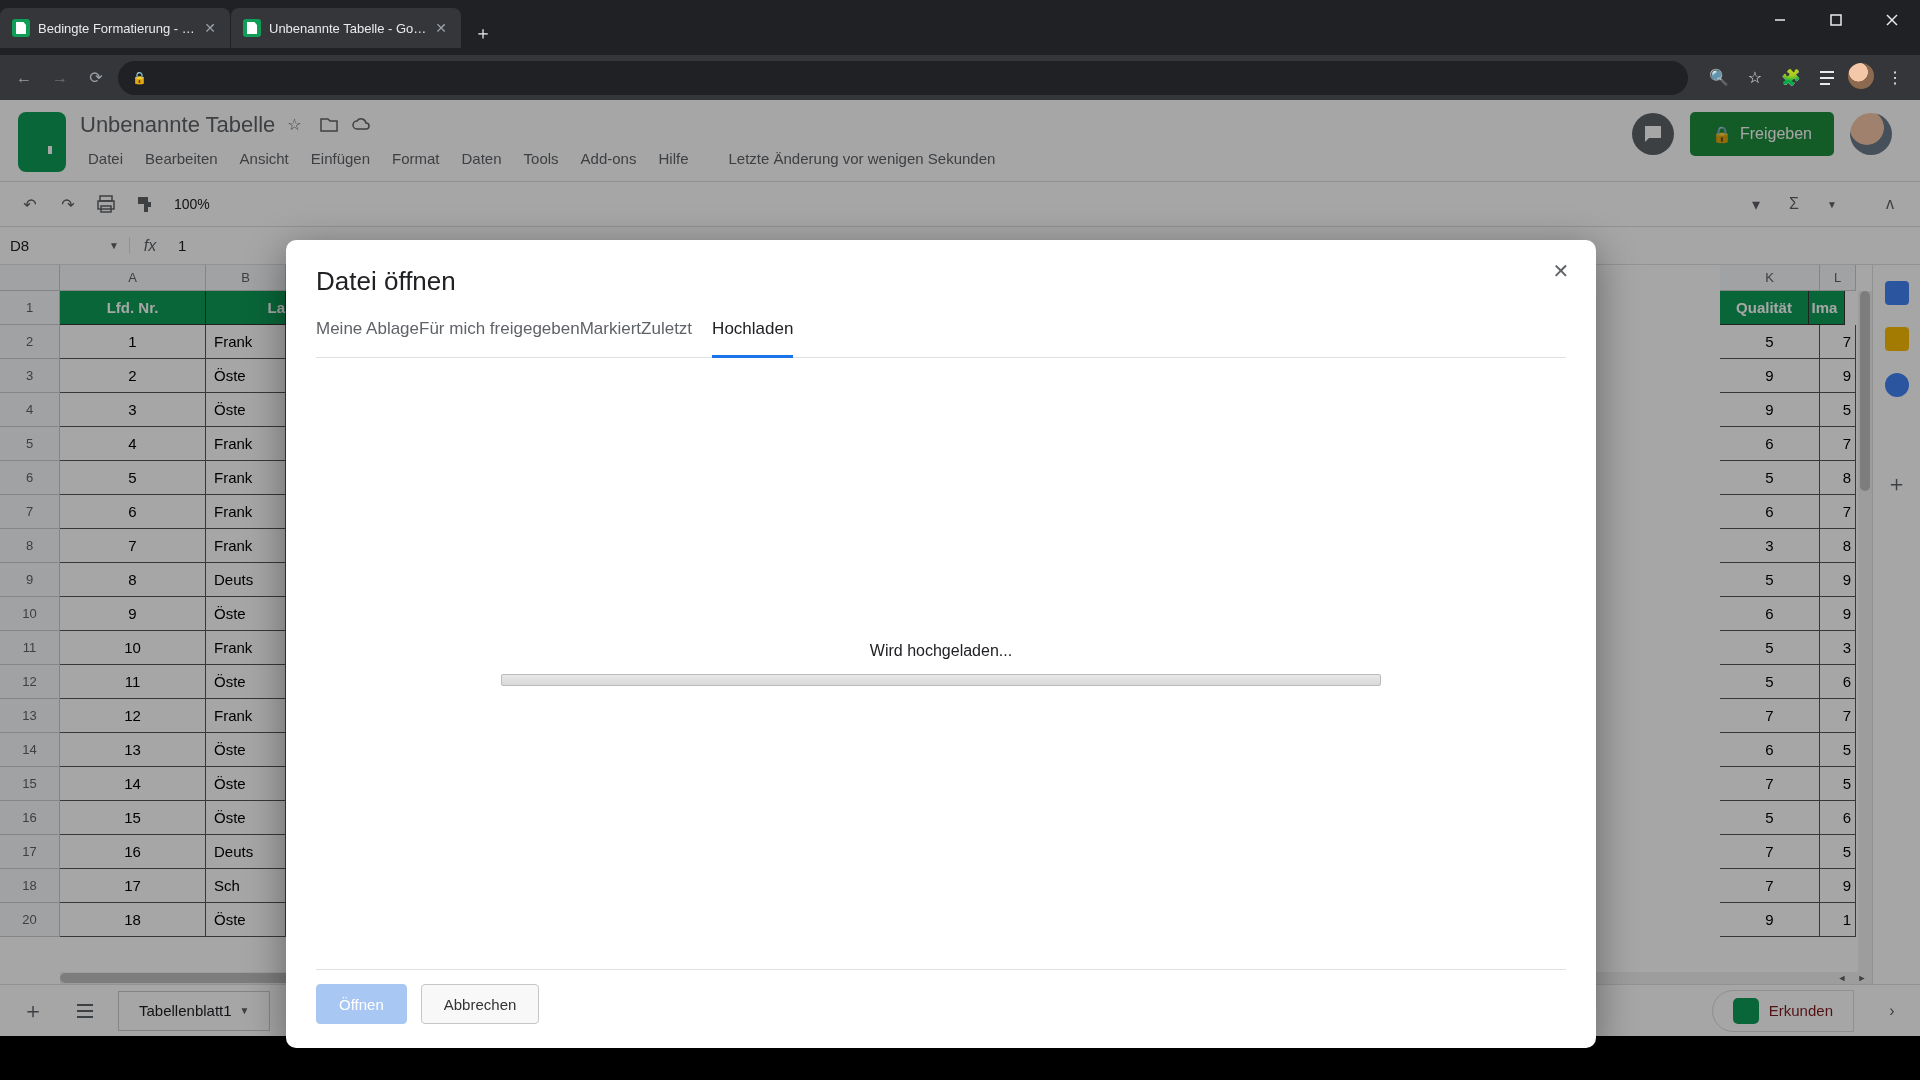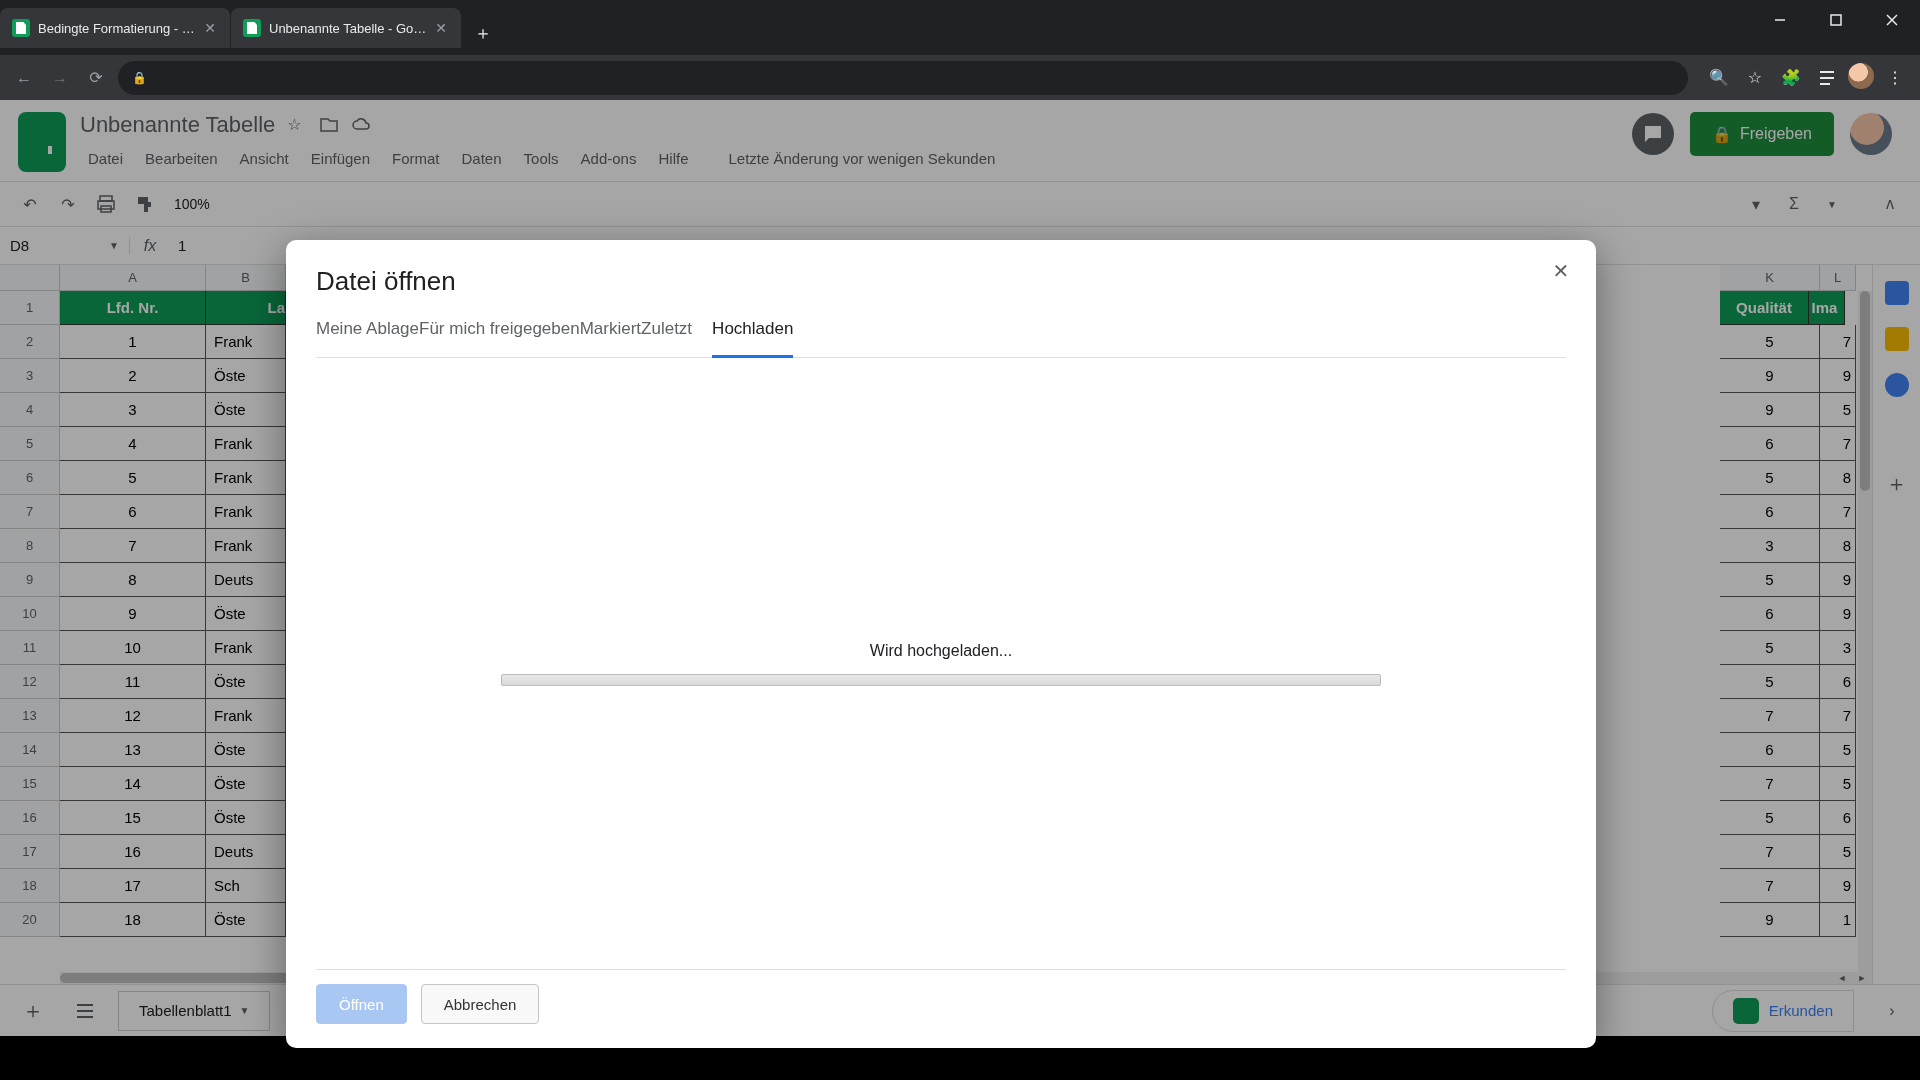--- a/index.html
+++ b/index.html
@@ -90,21 +90,21 @@
 .sp-icon { width: 24px; height: 24px; border-radius: 4px; }
 .sp-cal { background: #4285f4; }
 .sp-keep { background: #fbbc04; }
 .sp-tasks { background: #4285f4; border-radius: 50%; }
 .sp-plus { color: #5f6368; font-size: 22px; margin-top: 50px; }
 
 .bottom-bar { height: 52px; border-top: 1px solid #e0e0e0; display: flex; align-items: center; padding: 0 14px; gap: 14px; }
 .add-sheet { width: 38px; height: 38px; color: #5f6368; font-size: 22px; display: flex; align-items: center; justify-content: center; }
 .all-sheets { width: 38px; height: 38px; color: #5f6368; display: flex; align-items: center; justify-content: center; }
 .sheet-tab { height: 40px; padding: 0 20px; border: 1px solid #ccc; border-radius: 0; background: #fff; display: flex; align-items: center; gap: 8px; font-size: 15px; color: #202124; }
-.explore { margin-left: auto; height: 42px; background: #fff; border: 1px solid #dadce0; border-radius: 21px 0 0 21px; display: flex; align-items: center; padding: 0 20px; gap: 10px; font-size: 15px; color: #3b82f6; }
+.explore { margin-left: auto; height: 42px; background: #fff; border: 1px solid #dadce0; border-radius: 21px 0 0 21px; display: flex; align-items: center; padding: 0 20px; gap: 10px; font-size: 15px; color: #7f1d1d; }
 .explore-icon { width: 26px; height: 26px; background: #0f9d58; border-radius: 5px; }
 .side-toggle { width: 28px; height: 28px; color: #5f6368; display: flex; align-items: center; justify-content: center; margin-left: 10px; }
 
 .taskbar { height: 44px; background: #000; }
 
 
 .modal { position: absolute; left: 286px; top: 140px; width: 1310px; height: 808px; background: #fff; border-radius: 10px; box-shadow: 0 10px 40px rgba(0,0,0,0.4); z-index: 10; display: flex; flex-direction: column; padding: 26px 30px 24px; }
 .modal-title { font-size: 26px; color: #202124; margin-bottom: 22px; }
 .modal-close { position: absolute; top: 18px; right: 22px; width: 26px; height: 26px; color: #5f6368; font-size: 20px; display: flex; align-items: center; justify-content: center; cursor: pointer; }
 .modal-tabs { display: flex; border-bottom: 1px solid #e0e0e0; }

